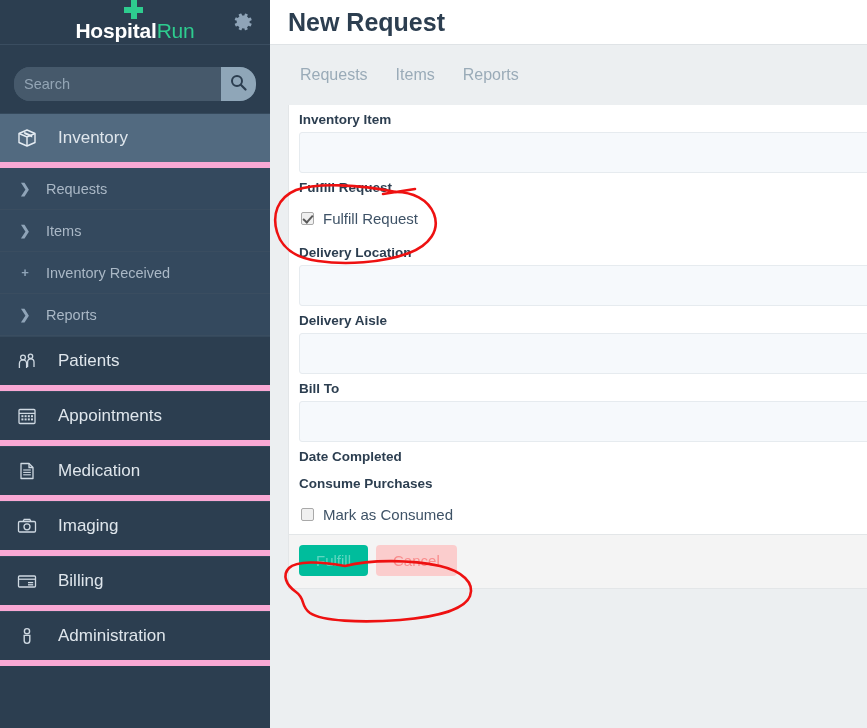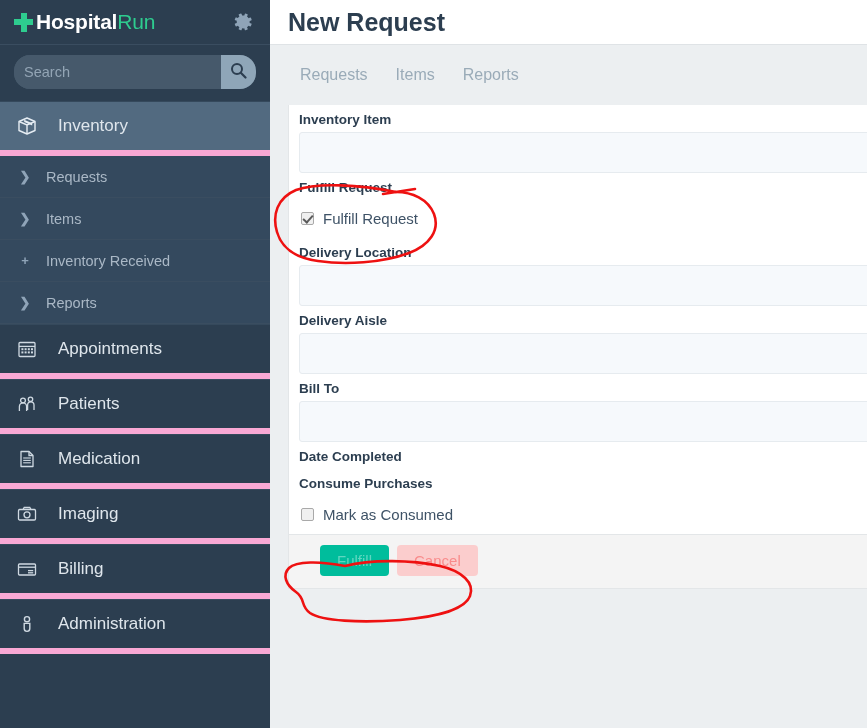--- a/index.html
+++ b/index.html
@@ -19,20 +19,21 @@
     background: #2c3e50;
     overflow: hidden;
   }
   .brand {
     height: 45px;
     display: flex; align-items: center;
     padding: 0 14px;
     background: #2c3e50;
     border-bottom: 1px solid #3a4d60;
     position: relative;
+    flex-direction: column;
   }
   .brand-cross {
     width: 19px; height: 19px;
     position: relative; margin-right: 3px; flex: none;
   }
   .brand-cross::before, .brand-cross::after {
     content: ""; position: absolute; background: #2ecc8f;
   }
   .brand-cross::before { left: 6.5px; top: 0; width: 6px; height: 19px; }
   .brand-cross::after { left: 0; top: 6.5px; width: 19px; height: 6px; }
@@ -42,20 +43,21 @@
     position: absolute; right: 16px; top: 50%; transform: translateY(-50%);
     width: 22px; height: 22px; cursor: pointer;
   }
   .gear-btn svg { display: block; }
 
   .search-wrap { padding: 10px 14px 12px 14px; }
   .search-box {
     display: flex; height: 34px;
     border-radius: 16px; overflow: hidden;
     background: #46596b;
+    margin-top: 12px;
   }
   .search-input {
     flex: 1; border: 0; outline: 0;
     background: #46596b;
     color: #aab8c2; font-size: 14.5px;
     padding: 0 10px;
     font-family: "Liberation Sans", sans-serif;
   }
   .search-input::placeholder { color: #93a5b5; }
   .search-btn {
@@ -178,21 +180,21 @@
     background: #f4f4f4;
     padding: 10px 10px 12px 10px;
     display: flex; gap: 8px;
   }
   .btn {
     border: 0; border-radius: 4px;
     height: 31px; padding: 0 17px;
     font-size: 15px; cursor: pointer;
     font-family: "Liberation Sans", sans-serif;
   }
-  .btn-fulfill { background: #00bd9c; color: #5fd6c0; margin-left: 21px; }
+  .btn-fulfill { background: #00bd9c; color: #5fd6c0; }
   .btn-cancel { background: #fbcdcd; color: #f98c8c; }
 
   
   #annotations {
     position: absolute; left: 0; top: 0;
     width: 867px; height: 728px;
     pointer-events: none;
   }
 </style>
 </head>
@@ -246,54 +248,54 @@
       <span class="sub-icon">❯</span>
       <span class="sub-label">Items</span>
     </div>
     <div class="sub-item">
       <span class="sub-icon">+</span>
       <span class="sub-label">Inventory Received</span>
     </div>
     <div class="sub-item">
       <span class="sub-icon">❯</span>
       <span class="sub-label">Reports</span>
+    </div>
+
+    <div class="nav-item">
+      <span class="nav-icon">
+        <svg width="22" height="22" viewBox="0 0 22 22" aria-hidden="true">
+          <g fill="none" stroke="#cfd9e2" stroke-width="1.3">
+            <circle cx="7" cy="7.5" r="2.4"></circle>
+              <path d="M3.4 18v-4.6a3.6 3.6 0 017.2 0V18"></path>
+            <circle cx="14.5" cy="6.3" r="2.2"></circle>
+              <path d="M11.6 17v-5a3.2 3.2 0 016.4 0v5"></path>
+          </g>
+        </svg>
+      </span>
+      <span class="nav-label">Patients</span>
     </div>
 
     <div class="nav-item">
       <span class="nav-icon">
         <svg width="22" height="22" viewBox="0 0 22 22" aria-hidden="true">
           <rect x="3" y="4.5" width="16" height="14" rx="1" fill="none" stroke="#cfd9e2" stroke-width="1.3"></rect>
           <line x1="3" y1="8.4" x2="19" y2="8.4" stroke="#cfd9e2" stroke-width="1.3"></line>
           <g fill="#cfd9e2">
             <rect x="5.4" y="10.2" width="2" height="2"></rect>
               <rect x="8.6" y="10.2" width="2" height="2"></rect>
             <rect x="11.8" y="10.2" width="2" height="2"></rect>
               <rect x="15" y="10.2" width="2" height="2"></rect>
             <rect x="5.4" y="13.4" width="2" height="2"></rect>
               <rect x="8.6" y="13.4" width="2" height="2"></rect>
             <rect x="11.8" y="13.4" width="2" height="2"></rect>
               <rect x="15" y="13.4" width="2" height="2"></rect>
           </g>
         </svg>
       </span>
       <span class="nav-label">Appointments</span>
-    </div>
-
-    <div class="nav-item">
-      <span class="nav-icon">
-        <svg width="22" height="22" viewBox="0 0 22 22" aria-hidden="true">
-          <g fill="none" stroke="#cfd9e2" stroke-width="1.3">
-            <circle cx="7" cy="7.5" r="2.4"></circle>
-              <path d="M3.4 18v-4.6a3.6 3.6 0 017.2 0V18"></path>
-            <circle cx="14.5" cy="6.3" r="2.2"></circle>
-              <path d="M11.6 17v-5a3.2 3.2 0 016.4 0v5"></path>
-          </g>
-        </svg>
-      </span>
-      <span class="nav-label">Patients</span>
     </div>
 
     <div class="nav-item">
       <span class="nav-icon">
         <svg width="22" height="22" viewBox="0 0 22 22" aria-hidden="true">
           <path d="M5 3.5h8l4 4v11H5z" fill="none" stroke="#cfd9e2" stroke-width="1.3" stroke-linejoin="round"></path>
           <path d="M13 3.5v4h4" fill="none" stroke="#cfd9e2" stroke-width="1.3"></path>
           <g stroke="#cfd9e2" stroke-width="1.1">
             <line x1="7.2" y1="10" x2="14.8" y2="10"></line>
               <line x1="7.2" y1="12.4" x2="14.8" y2="12.4"></line>

